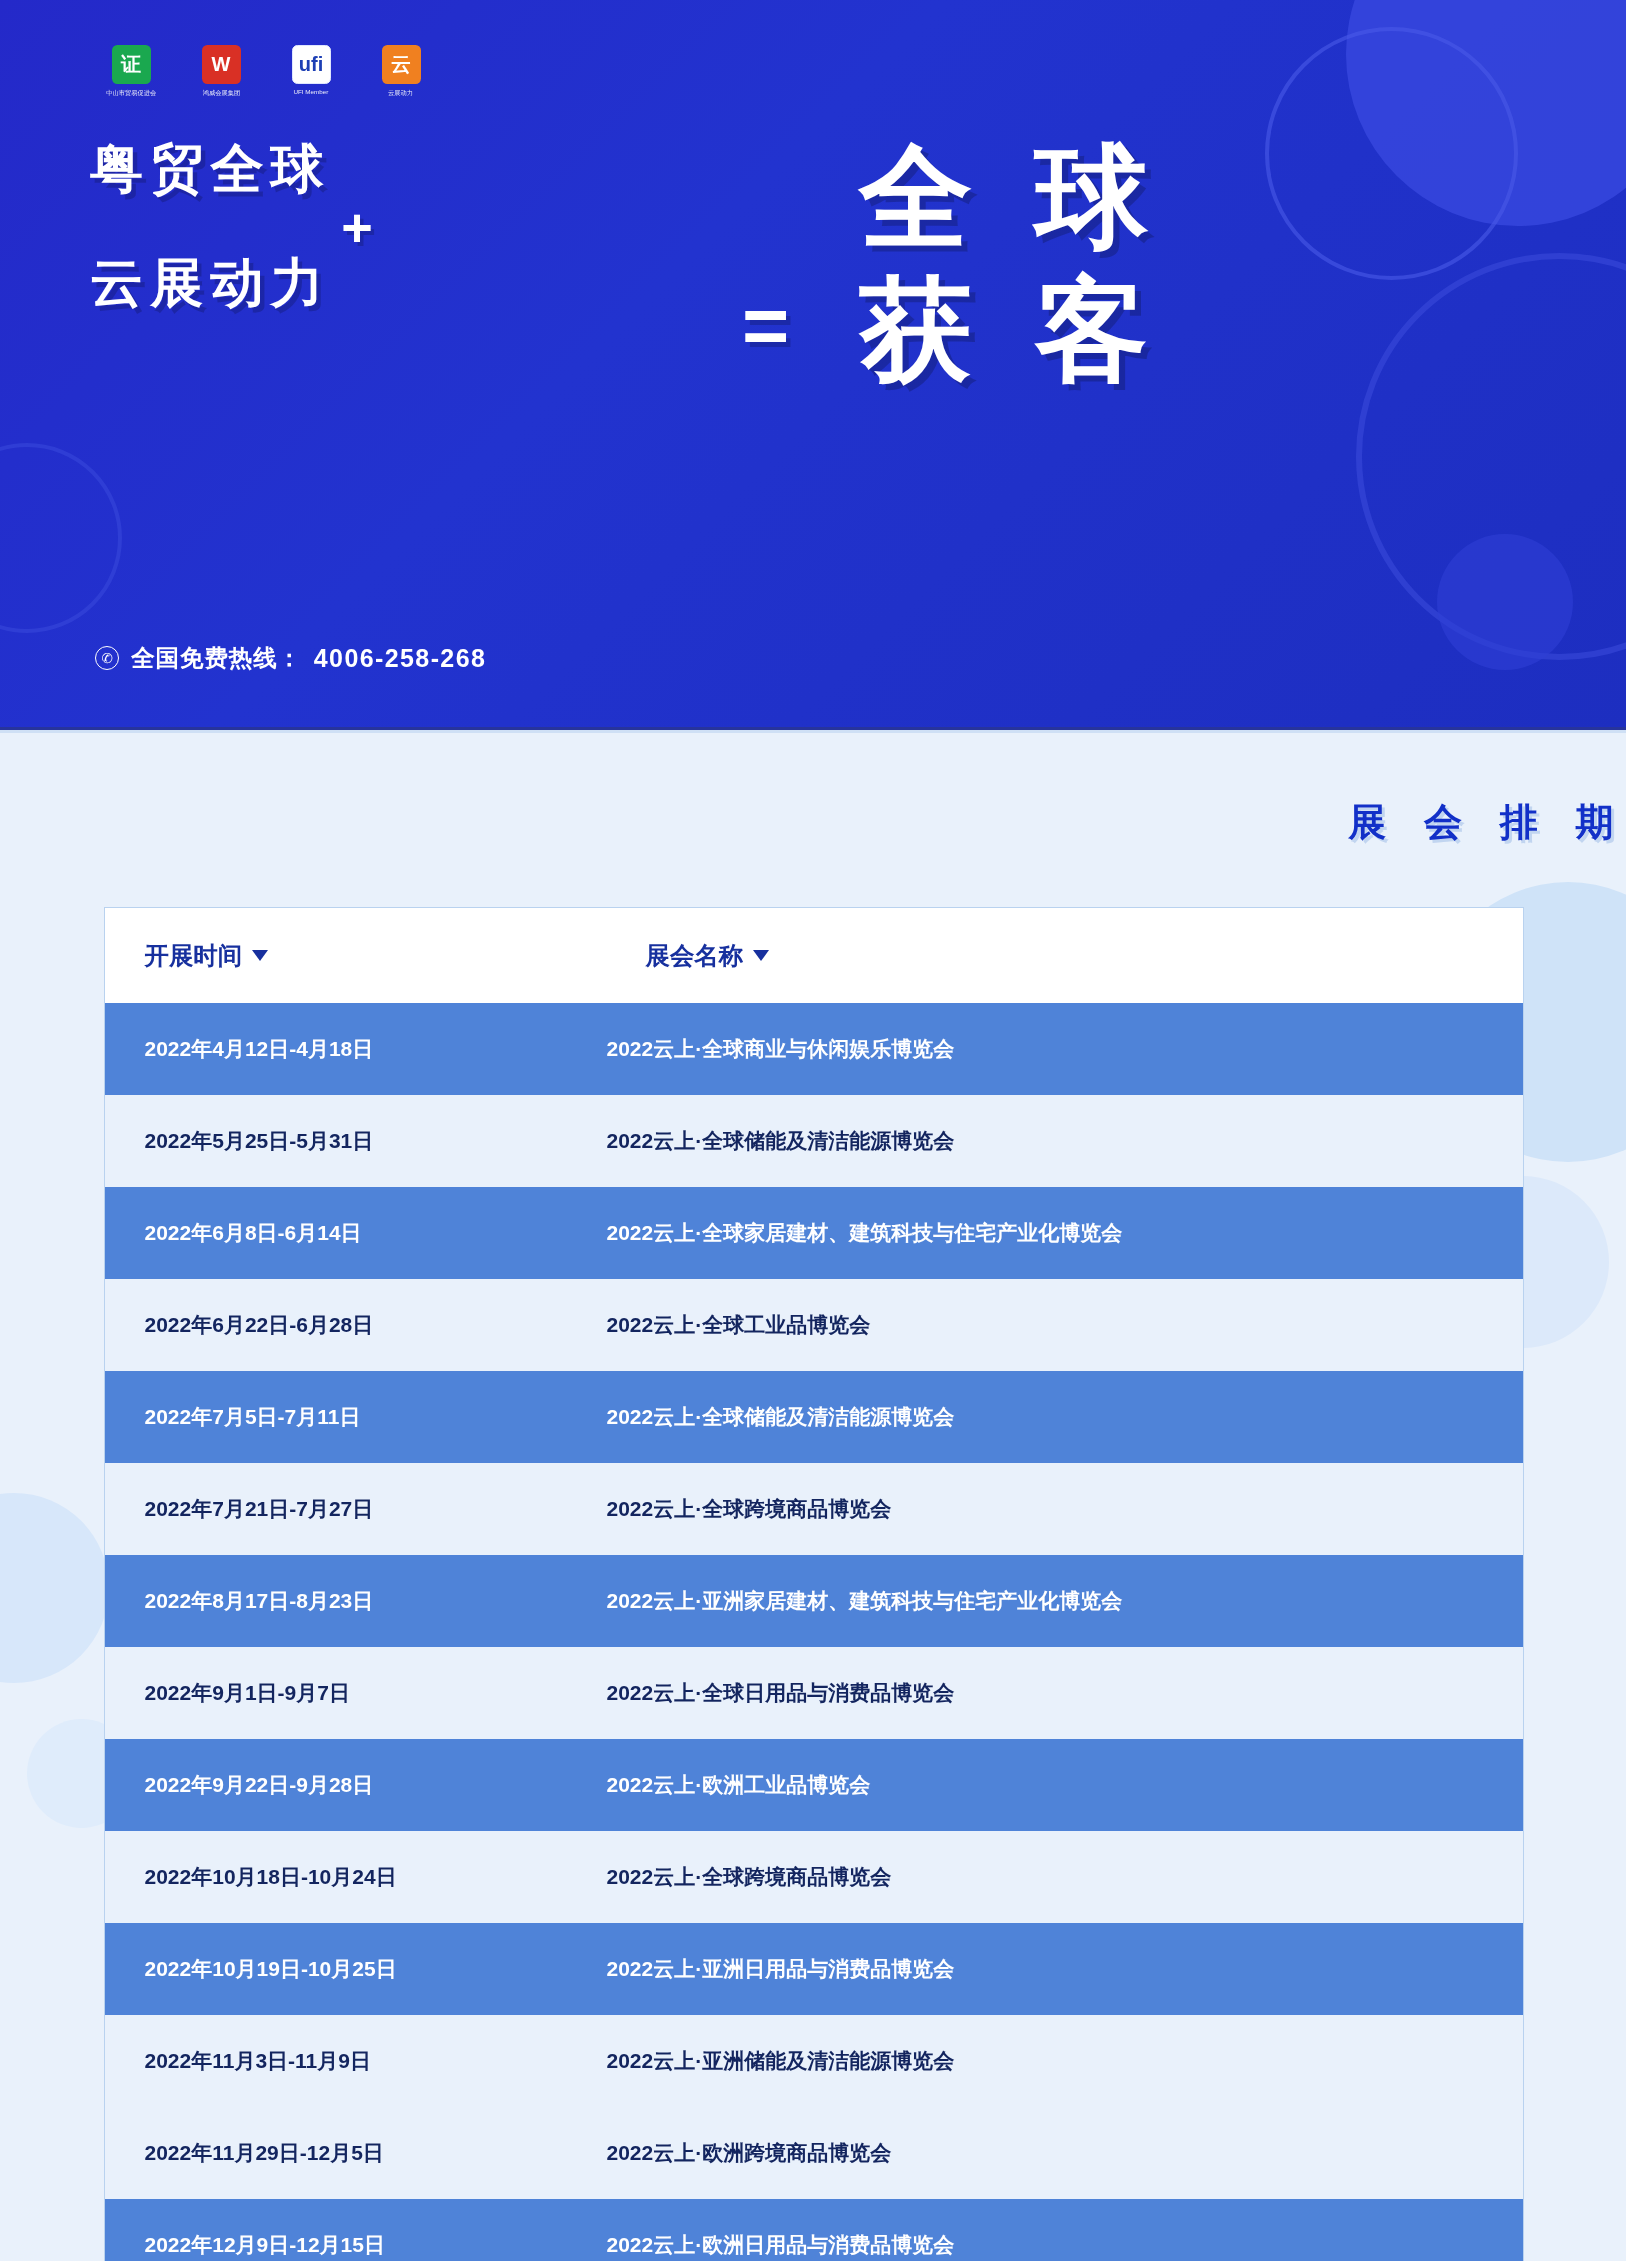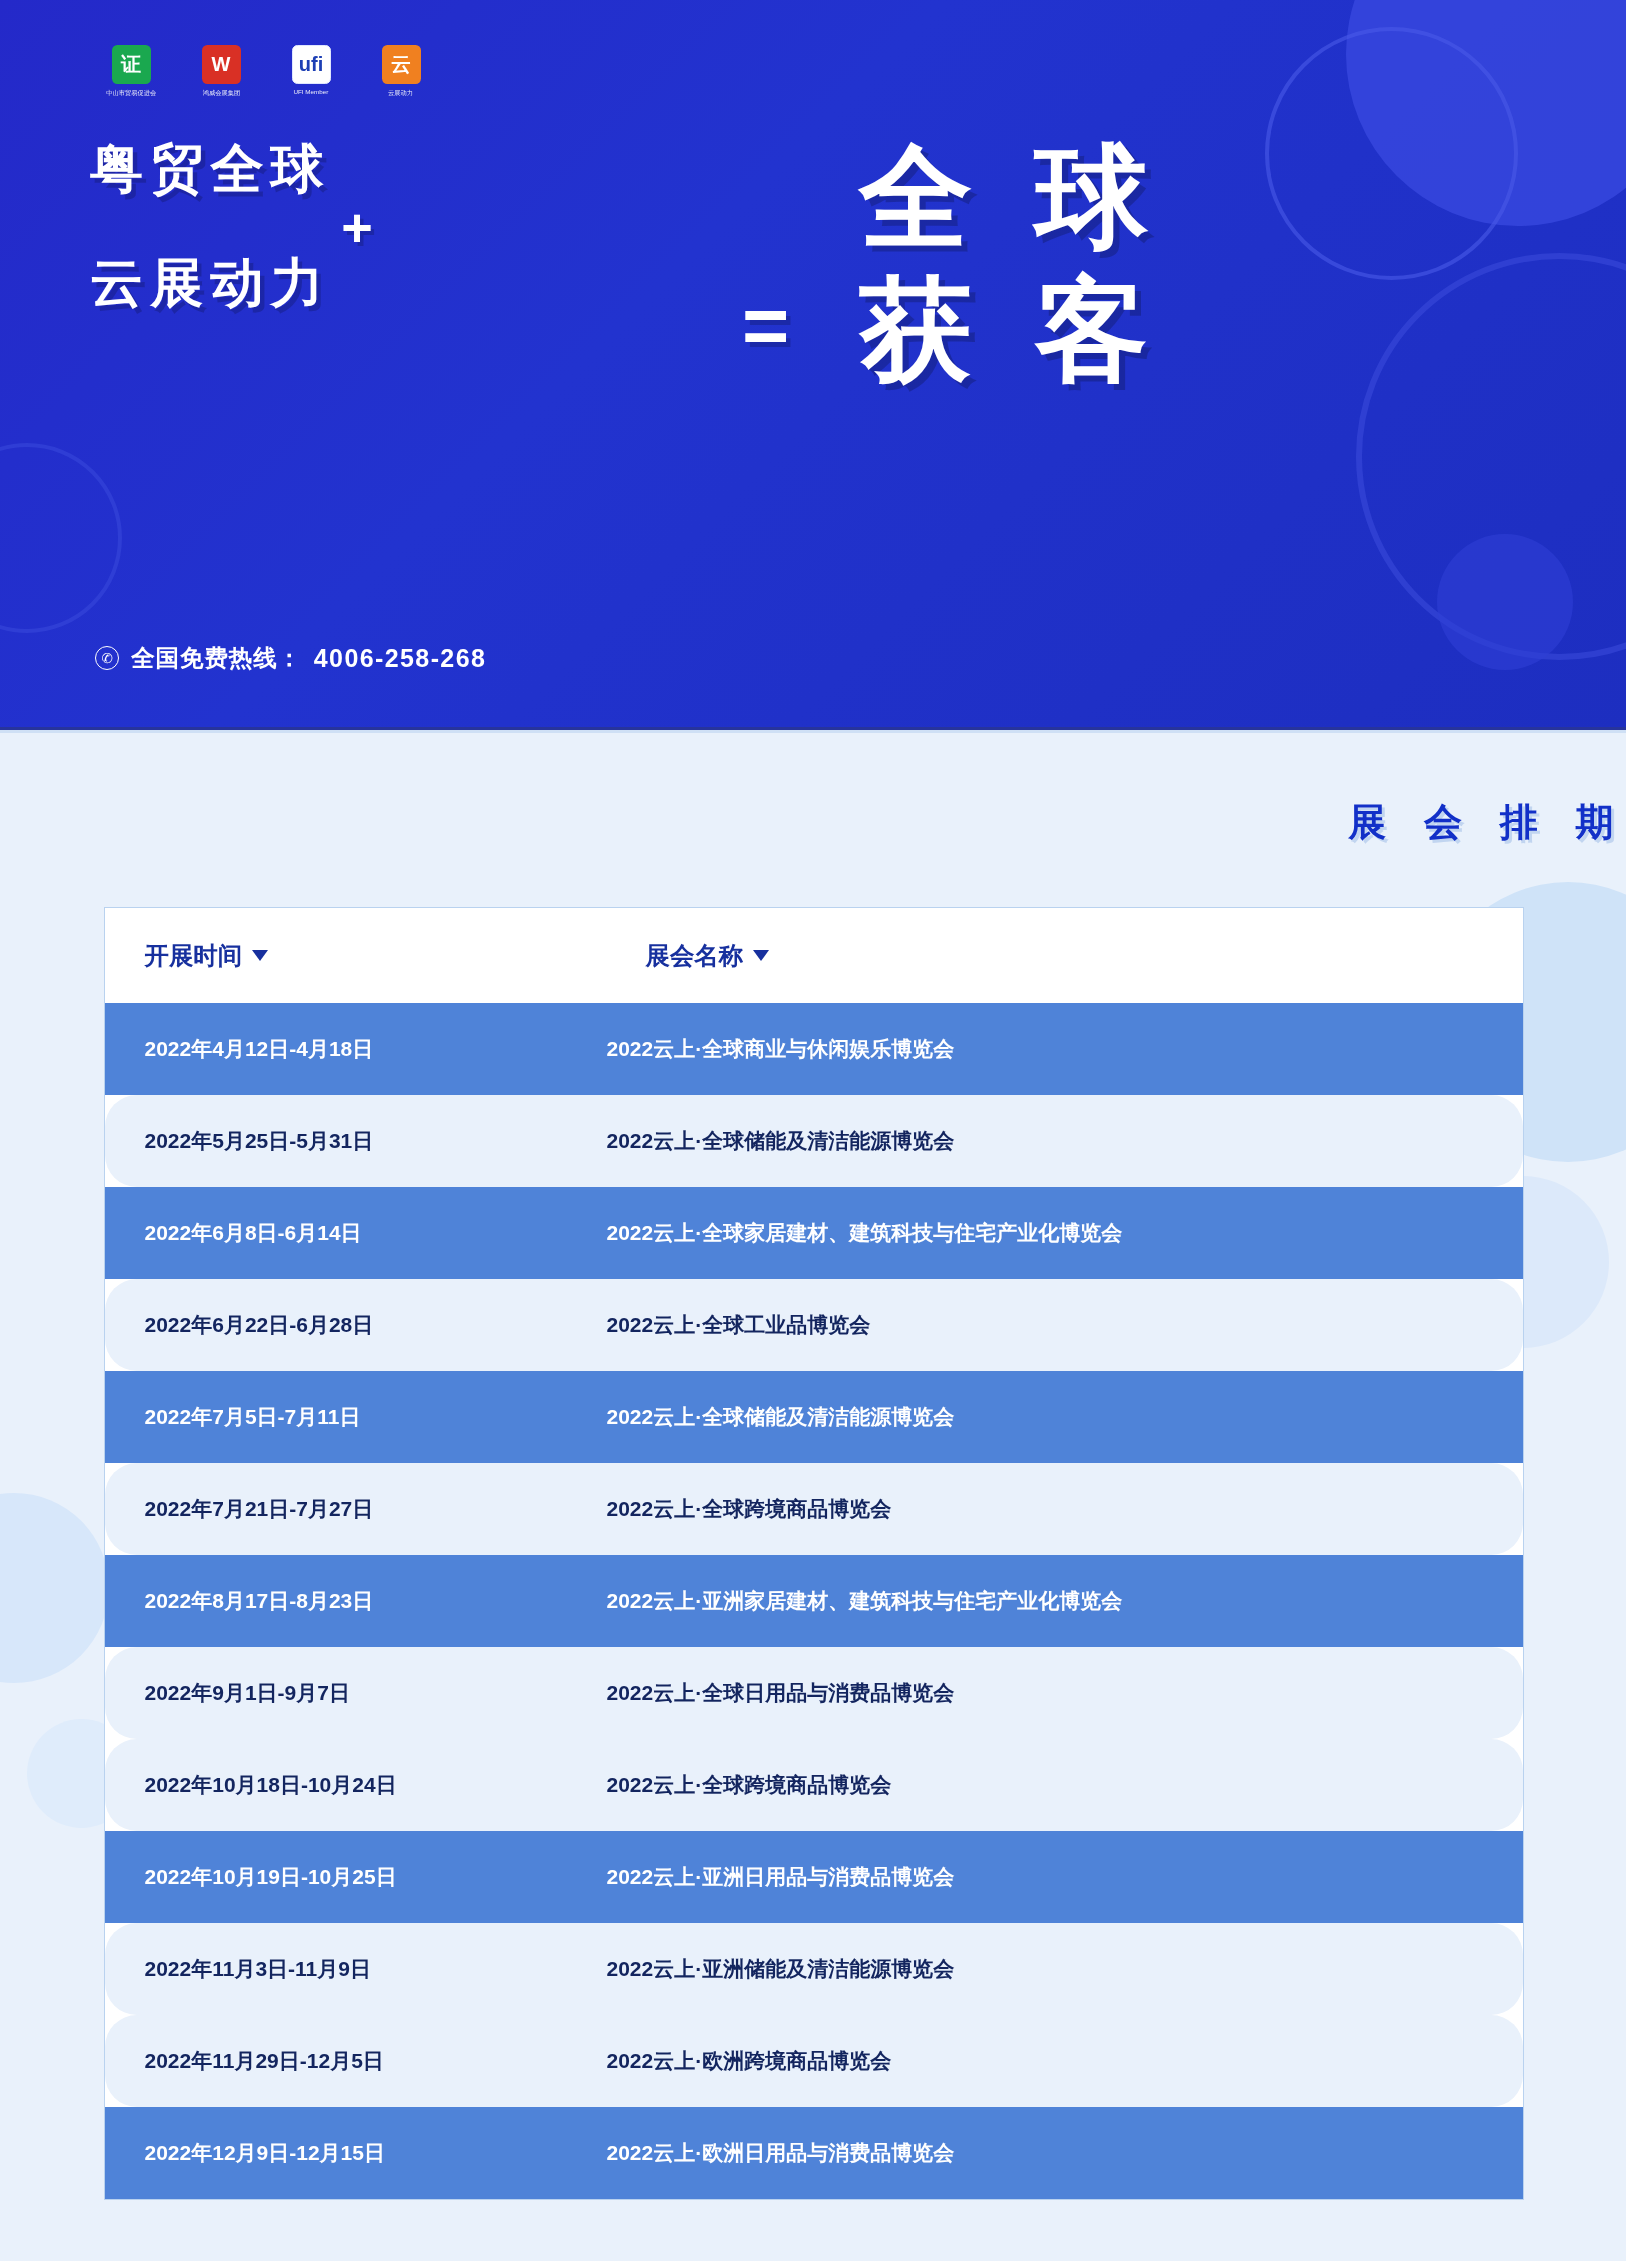--- a/index.html
+++ b/index.html
@@ -231,21 +231,21 @@
     border-left: 8.1px solid transparent;
     border-right: 8.1px solid transparent;
     border-top: 11px solid #17309e;
   }
 
   .row {
     display: flex;
     align-items: center;
     height: 92px;
   }
-  .row.alt { background: #e9f1fb; border-radius: 32px; }
+  .row.alt { background: #e9f1fb; }
   .row.dark { background: #4f83d8; }
   .cell {
     font-size: 21px;
     font-weight: bold;
     color: #13255f;
     white-space: nowrap;
   }
   .row.dark .cell { color: #ffffff; }
   .cell-date { width: 493px; padding-left: 40px; }
   .cell-name { flex: 1; padding-left: 9px; font-weight: bold; }
@@ -347,20 +347,24 @@
       <div class="cell cell-name">2022云上·全球跨境商品博览会</div>
     </div>
     <div class="row dark">
       <div class="cell cell-date">2022年8月17日-8月23日</div>
       <div class="cell cell-name">2022云上·亚洲家居建材、建筑科技与住宅产业化博览会</div>
     </div>
     <div class="row alt">
       <div class="cell cell-date">2022年9月1日-9月7日</div>
       <div class="cell cell-name">2022云上·全球日用品与消费品博览会</div>
     </div>
+    <div class="row dark">
+      <div class="cell cell-date">2022年9月22日-9月28日</div>
+      <div class="cell cell-name">2022云上·欧洲工业品博览会</div>
+    </div>
     <div class="row alt">
       <div class="cell cell-date">2022年10月18日-10月24日</div>
       <div class="cell cell-name">2022云上·全球跨境商品博览会</div>
     </div>
     <div class="row dark">
       <div class="cell cell-date">2022年10月19日-10月25日</div>
       <div class="cell cell-name">2022云上·亚洲日用品与消费品博览会</div>
     </div>
     <div class="row alt">
       <div class="cell cell-date">2022年11月3日-11月9日</div>

